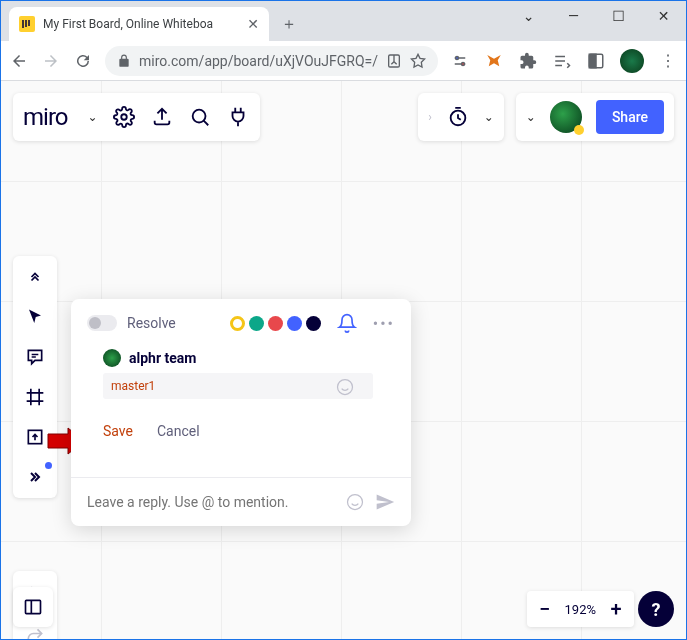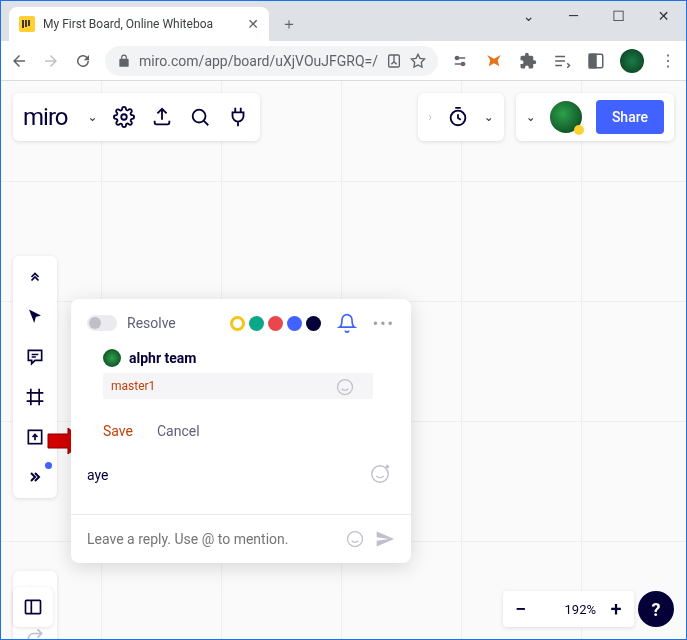--- a/index.html
+++ b/index.html
@@ -80,21 +80,21 @@
     .reply-input { flex:1; border:none; font-size:14px; color:#9e9eaf; outline:none; background:transparent;}
     .send-icon { color:#c0c0cd;}
     
     
     .red-arrow { position: absolute; left: 45px; top: 345px; }
     
     
     .zoom-controls { position: absolute; right: 12px; bottom: 12px; display:flex; align-items:center; gap:4px;}
     .zoom-box { background:#fff; border-radius: 4px; box-shadow: 0 1px 4px rgba(0,0,0,0.12); display:flex; align-items:center; height:36px; padding: 0 8px; gap:10px;}
     .zoom-btn { font-size:20px; font-weight:500; color:#050038; width:20px; text-align:center;}
-    .zoom-level { font-size: 13px; color:#050038;margin-left:24px;}
+    .zoom-level { font-size: 13px; color:#050038;}
     .help-btn { width:36px; height:36px; background:#050038; color:#fff; border-radius:50%; display:flex;align-items:center;justify-content:center; font-weight:700; font-size:18px;}
     
     svg { display:block; }
   </style>
 </head>
 <body>
 
 <div class="chrome-tabs">
   <div class="tab">
     <span class="tab-favicon">
@@ -323,30 +323,20 @@
               <circle cx="12" cy="12" r="9"></circle>
               <path d="M8 14s1.5 2 4 2 4-2 4-2M9 9h.01M15 9h.01"></path>
             </svg>
           </span>
       </div>
       <div class="edit-actions">
         <span class="save-link">Save</span>
         <span class="cancel-link">Cancel</span>
       </div>
     </div>
-    <div class="reply-block">
-      <span class="reply-text">aye</span>
-      <span class="reply-react">
-          <svg width="22" height="22" viewBox="0 0 24 24" fill="none" stroke="currentColor" stroke-width="1.5">
-            <circle cx="12" cy="12" r="9"></circle>
-            <path d="M8 14s1.5 2 4 2 4-2 4-2M9 9h.01M15 9h.01"></path>
-            <path d="M18 4h4M20 2v4" stroke-width="2"></path>
-          </svg>
-        </span>
-    </div>
     <div class="reply-input-row">
       <input class="reply-input" placeholder="Leave a reply. Use @ to mention." style="">
       <span style="color:#c0c0cd;">
           <svg width="20" height="20" viewBox="0 0 24 24" fill="none" stroke="currentColor" stroke-width="1.5">
             <circle cx="12" cy="12" r="9"></circle>
             <path d="M8 14s1.5 2 4 2 4-2 4-2M9 9h.01M15 9h.01"></path>
           </svg>
         </span>
       <span class="send-icon">
           <svg width="20" height="20" viewBox="0 0 24 24" fill="currentColor">

